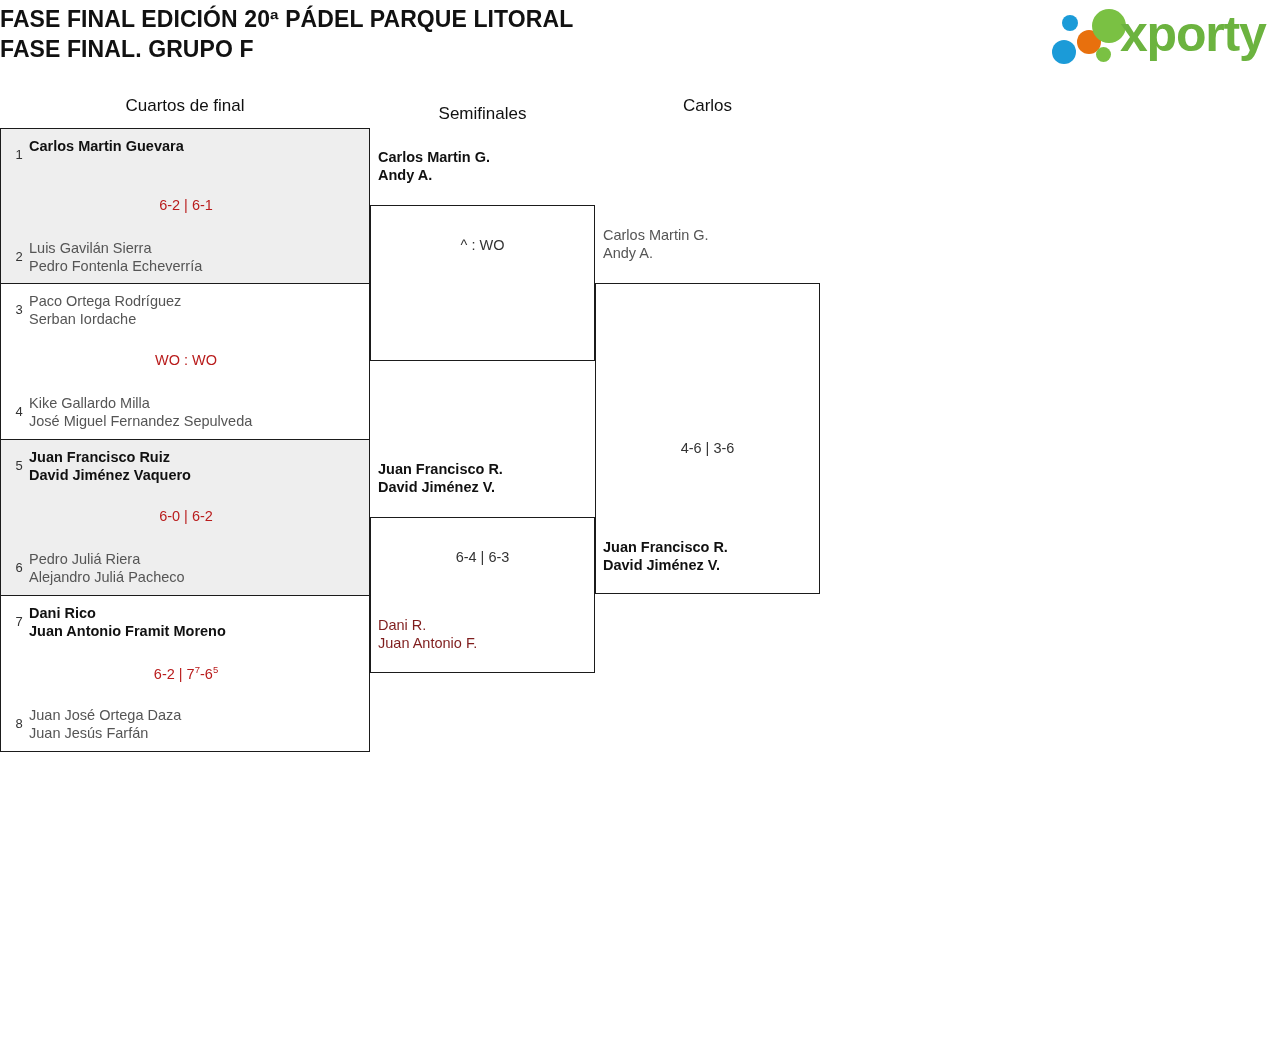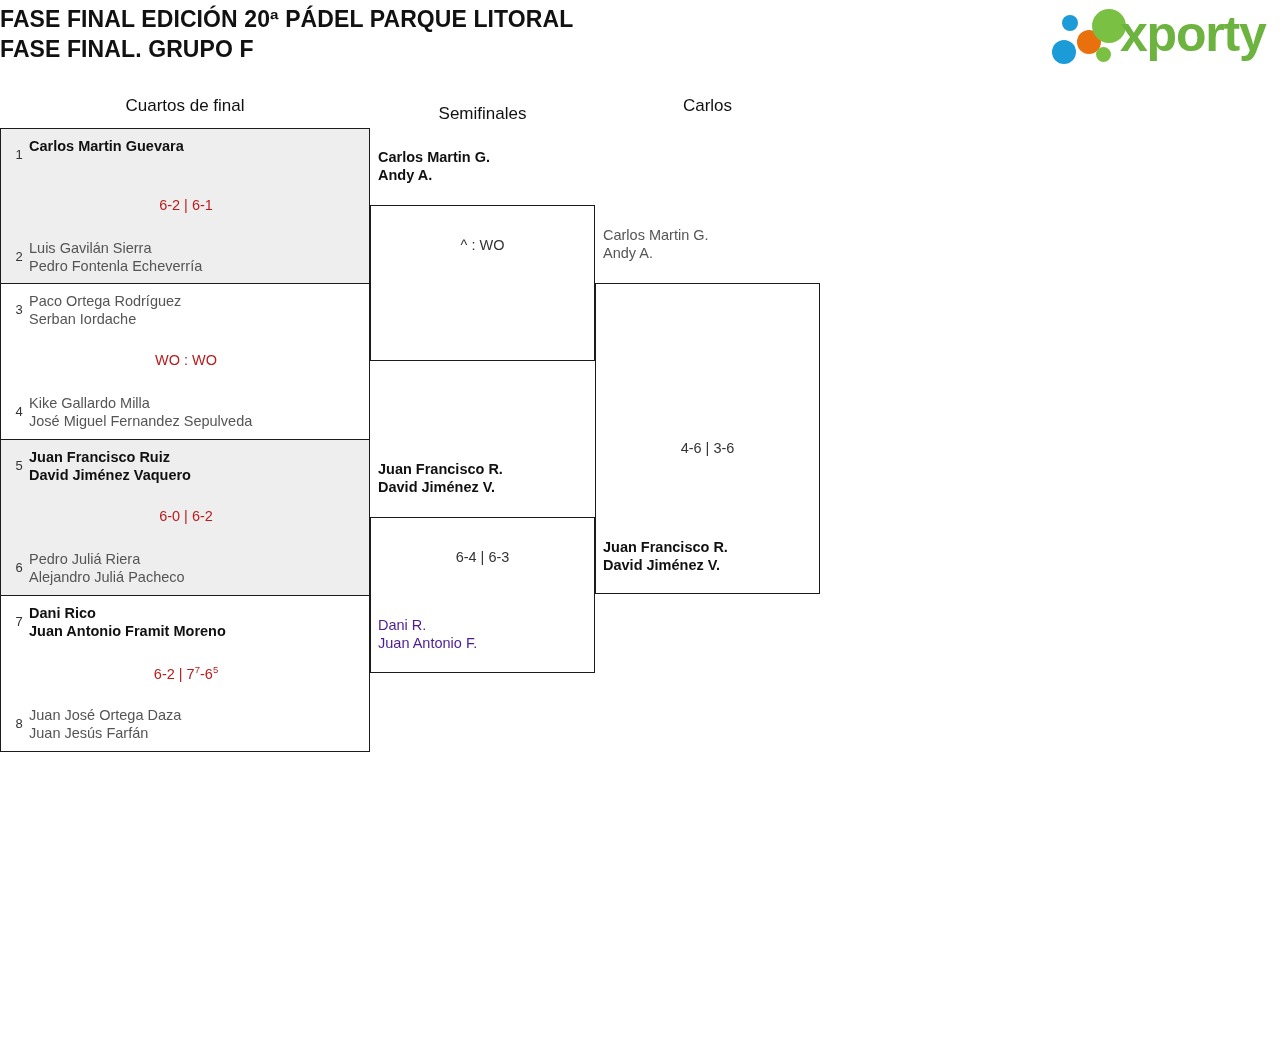--- a/index.html
+++ b/index.html
@@ -147,21 +147,21 @@
 
   .sf-team {
     position: absolute;
     left: 378px;
     width: 220px;
     font-size: 14.5px;
     line-height: 18px;
   }
   .sf-team .p { display: block; white-space: nowrap; }
   .sf-team.winner { color: #111111; font-weight: bold; }
-  .sf-team.loser  { color: #4c1d95; font-weight: normal; }
+  .sf-team.loser  { color: #7f1d1d; font-weight: normal; }
   #sf1-top    { top: 148px; }
   #sf1-bottom { top: 304px; }
   #sf2-top    { top: 460px; }
   #sf2-bottom { top: 616px; }
 
   .sf-score {
     position: absolute;
     left: 370px;
     width: 225px;
     text-align: center;

